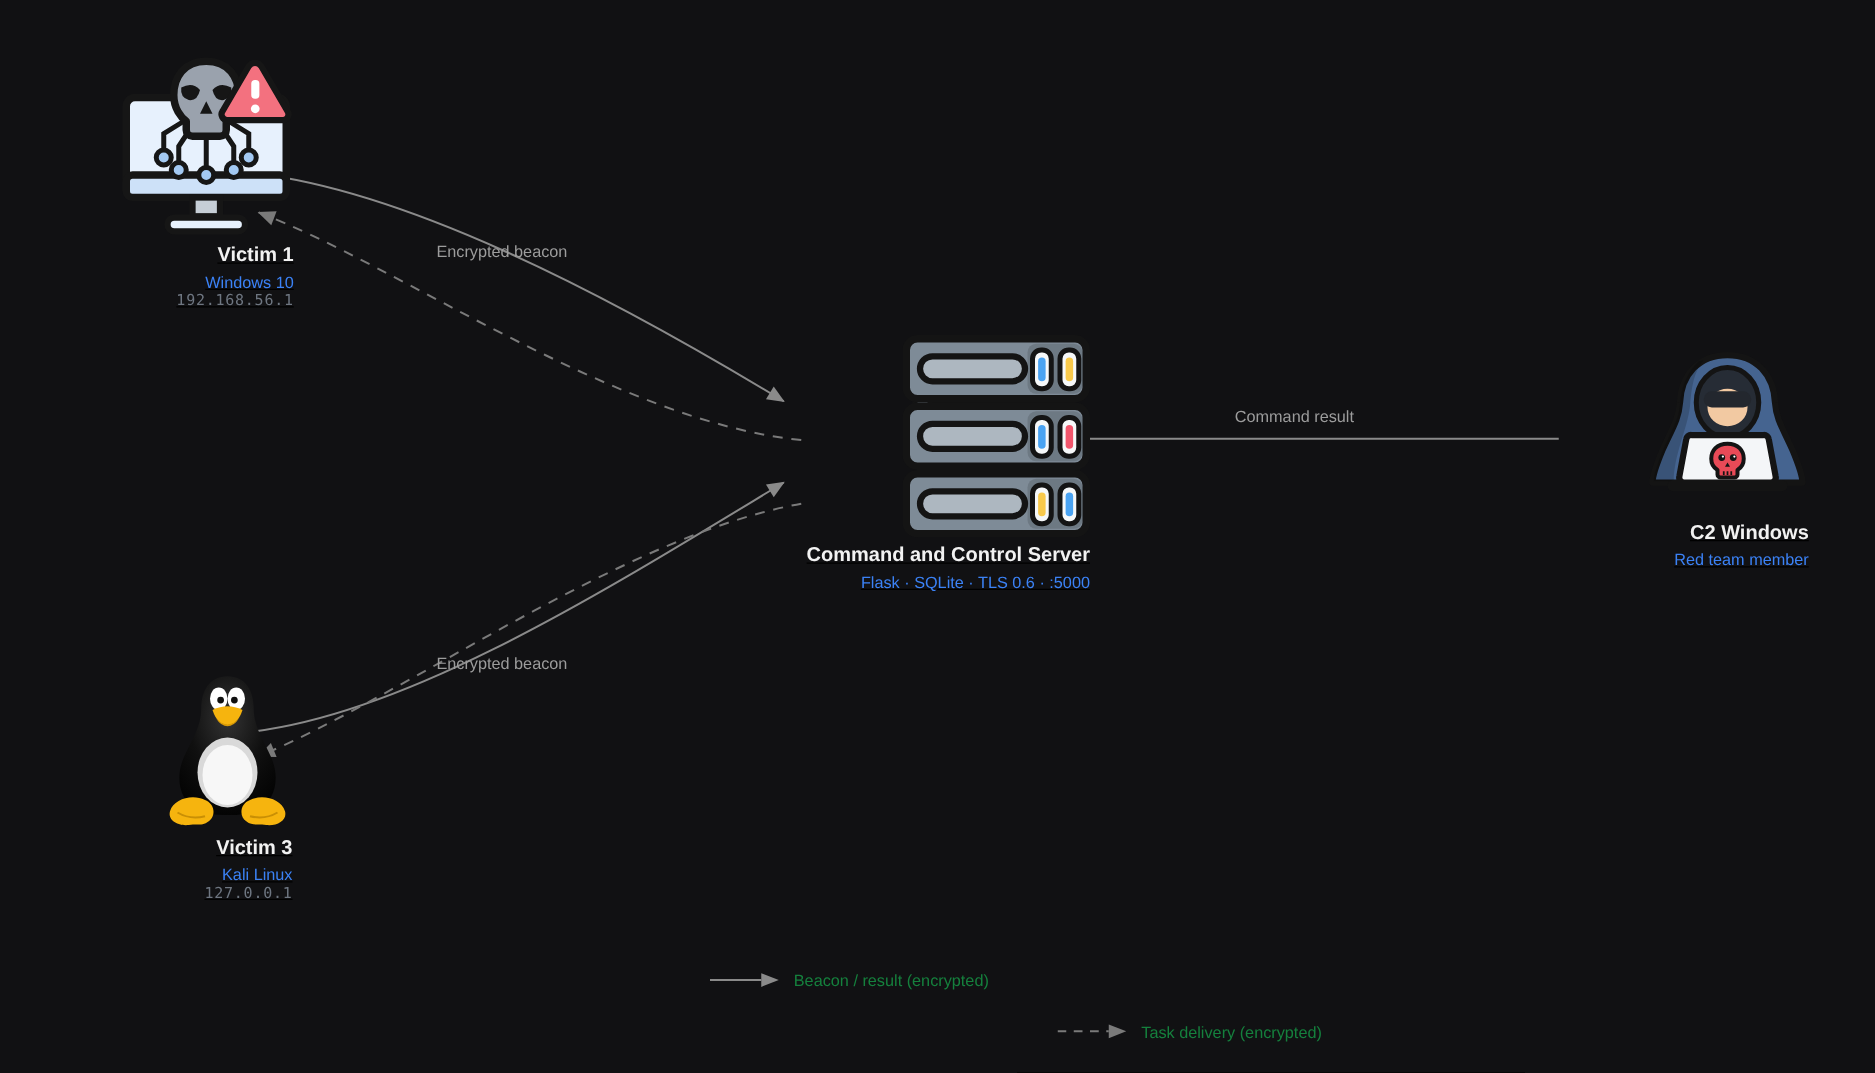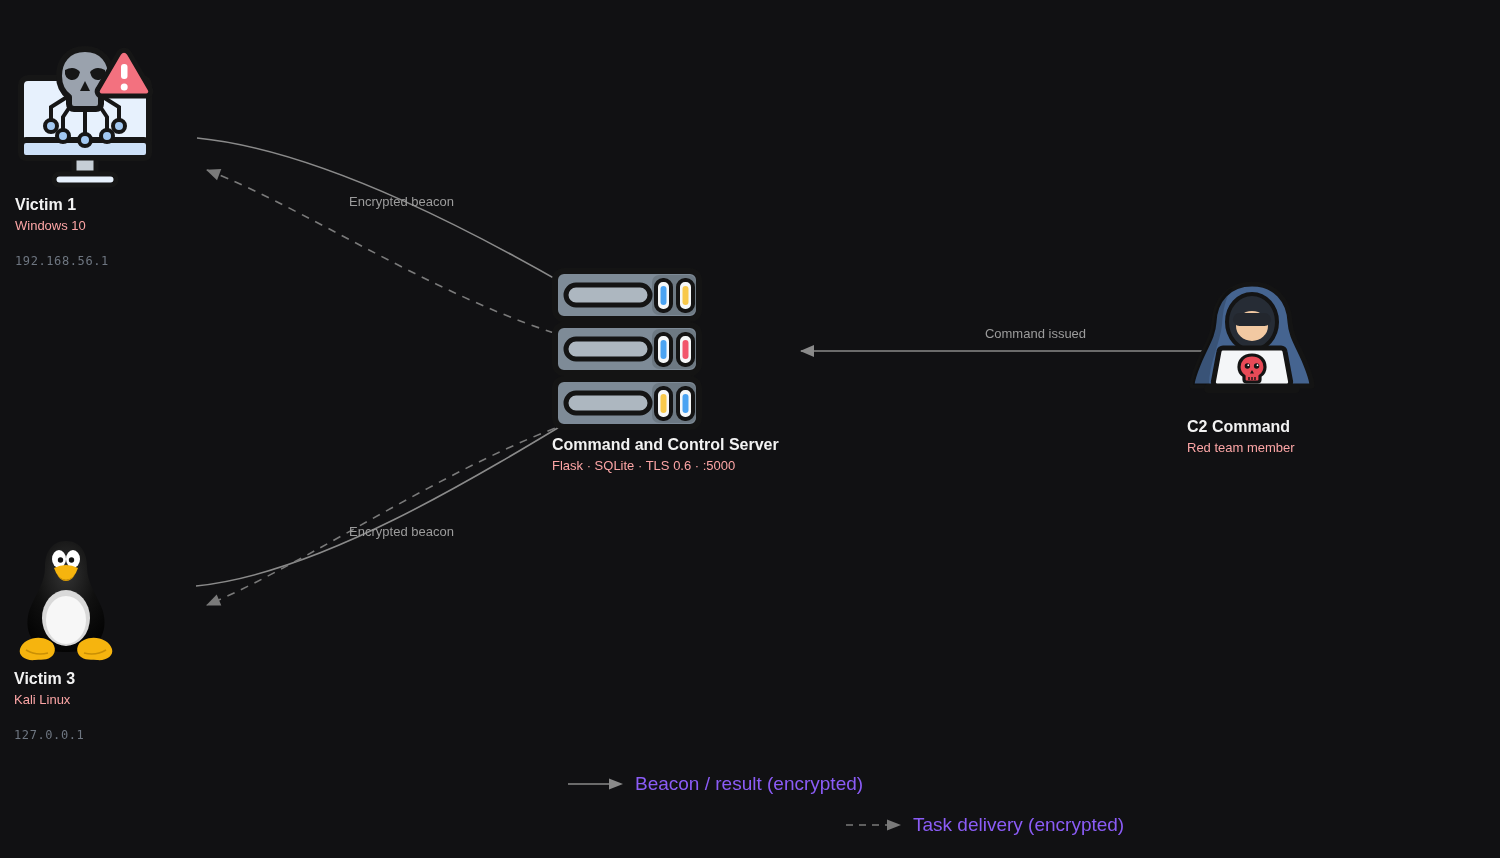--- a/index.html
+++ b/index.html
@@ -3,33 +3,33 @@
 <meta charset="utf-8">
 <style>
   * { margin:0; padding:0; box-sizing:border-box; }
   html,body { background:#000; }
   .canvas {
     position:relative; width:1500px; height:858px;
     background:#111113; overflow:hidden;
     font-family:"Liberation Sans", sans-serif;
   }
   #edges { position:absolute; inset:0; pointer-events:none; }
-  .node { position:absolute; display:flex; flex-direction:column; align-items:flex-start; }
+  .node { position:absolute; display:flex; flex-direction:column; align-items:flex-end;text-decoration:underline; }
   .node .title { font-size:16px; font-weight:bold; color:#f2f2f2; margin-top:6px; line-height:18px; }
-  .node .subtitle { font-size:13px; color:#fca5a5; margin-top:4px; line-height:15px; }
+  .node .subtitle { font-size:13px; color:#3b82f6; margin-top:4px; line-height:15px; }
   .node .ip {
-    font-size:12px; color:#6e7681; margin-top:21px; letter-spacing:0.6px;
+    font-size:12px; color:#6e7681; margin-top:0; letter-spacing:0.6px;
     font-family:"DejaVu Sans Mono","Liberation Mono",monospace;
   }
   .edge-label {
     position:absolute; transform:translate(-50%,-50%);
     font-size:13px; color:#9c9c9c; white-space:nowrap;padding-left:27px;
   }
   .legend-item { position:absolute; display:flex; align-items:center; gap:11px; height:16px; }
-  .legend-item span { font-size:19px; color:#8b5cf6; white-space:nowrap; }
+  .legend-item span { font-size:13px; color:#15803d; white-space:nowrap; }
 </style>
 </head>
 <body>
 
 <div class="canvas">
 
   <svg id="edges" width="1500" height="858" viewBox="0 0 1500 858">
     <defs>
       <marker id="arrSolid" markerUnits="userSpaceOnUse" markerWidth="20" markerHeight="16" refX="14" refY="7" orient="auto">
         <path d="M1,1 L15,7 L1,13 Z" fill="#8a8a8a"></path>
@@ -40,21 +40,21 @@
     </defs>
     <path d="M 197 138 C 320 150, 480 232, 627 321" fill="none" stroke="#8a8a8a" stroke-width="1.6" marker-end="url(#arrSolid)"></path>
     <path d="M 641 352 C 495 338, 318 212, 207 170" fill="none" stroke="#7a7a7a" stroke-width="1.6" stroke-dasharray="8 7" marker-end="url(#arrDash)"></path>
     <path d="M 196 586 C 325 573, 485 472, 627 386" fill="none" stroke="#8a8a8a" stroke-width="1.6" marker-end="url(#arrSolid)"></path>
     <path d="M 641 403 C 500 428, 325 556, 207 605" fill="none" stroke="#7a7a7a" stroke-width="1.6" stroke-dasharray="8 7" marker-end="url(#arrDash)"></path>
     <path d="M 1247 351 L 801 351" fill="none" stroke="#8a8a8a" stroke-width="1.6" marker-end="url(#arrSolid)"></path>
   </svg>
 
   <div class="edge-label" style="left:388px; top:201px;">Encrypted beacon</div>
   <div class="edge-label" style="left:388px; top:531px;">Encrypted beacon</div>
-  <div class="edge-label" style="left:1022px; top:333px;">Command issued</div>
+  <div class="edge-label" style="left:1022px; top:333px;">Command result</div>
 
   <div class="node" style="left:15px; top:45px; width:220px;">
     <svg width="140" height="145" viewBox="0 0 140 145">
 
       <rect x="6" y="33" width="128" height="80" rx="7" fill="#e7f1fd" stroke="#161616" stroke-width="6"></rect>
       <rect x="6" y="95" width="128" height="18" rx="5" fill="#cde1f8" stroke="#161616" stroke-width="6"></rect>
       <rect x="59" y="113" width="22" height="15" fill="#c6ced6" stroke="#161616" stroke-width="5"></rect>
       <rect x="39" y="129" width="62" height="11" rx="5.5" fill="#e7f1fd" stroke="#161616" stroke-width="5"></rect>
 
       <g stroke="#161616" stroke-width="4" fill="none">
@@ -147,21 +147,21 @@
         <circle cx="60.4" cy="86" r="2.7" fill="#141414"></circle>
         <circle cx="69.6" cy="86" r="2.7" fill="#141414"></circle>
         <circle cx="61.3" cy="85.2" r="0.9" fill="#ffffff"></circle>
         <circle cx="70.5" cy="85.2" r="0.9" fill="#ffffff"></circle>
         <path d="M65 90 l-2 3.4 h4 Z" fill="#141414"></path>
         <path d="M62 97 v3 M65 97 v3 M68 97 v3" stroke="#141414" stroke-width="1.4"></path>
       </g>
 
       <rect x="17" y="104" width="96" height="9" rx="4.5" fill="#141414"></rect>
     </svg>
-    <div class="title">C2 Command</div>
+    <div class="title">C2 Windows</div>
     <div class="subtitle">Red team member</div>
   </div>
 
   <div class="node" style="left:14px; top:538px; width:220px;">
     <svg width="104" height="126" viewBox="0 0 104 126">
       <defs>
         <radialGradient id="tuxBody" cx="50%" cy="30%" r="80%">
           <stop offset="0%" stop-color="#333333"></stop>
           <stop offset="50%" stop-color="#101010"></stop>
           <stop offset="100%" stop-color="#000000"></stop>

